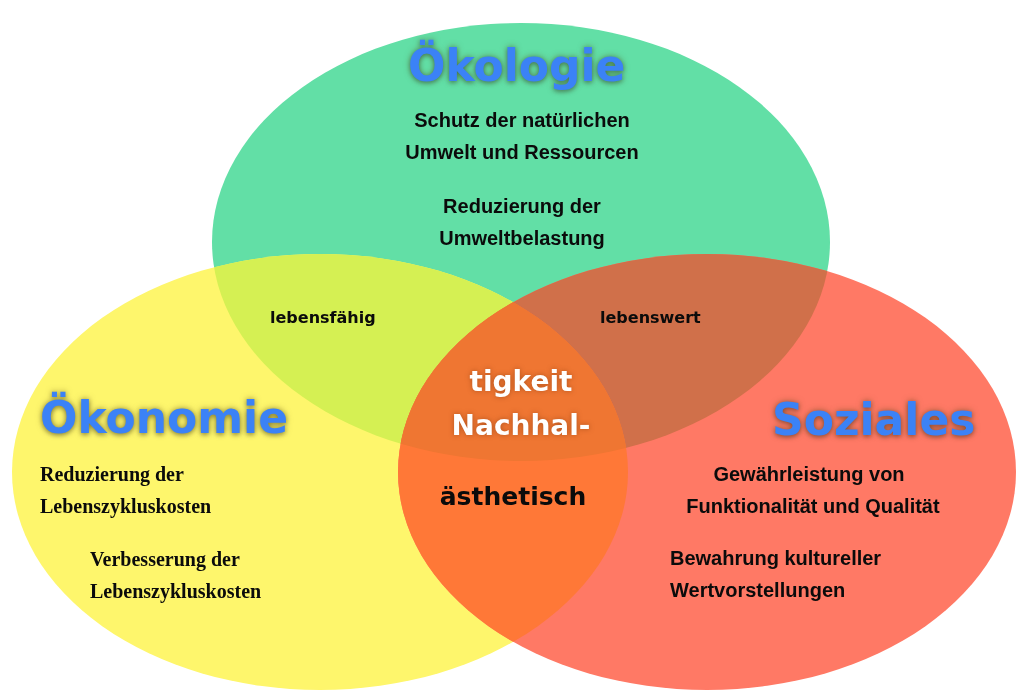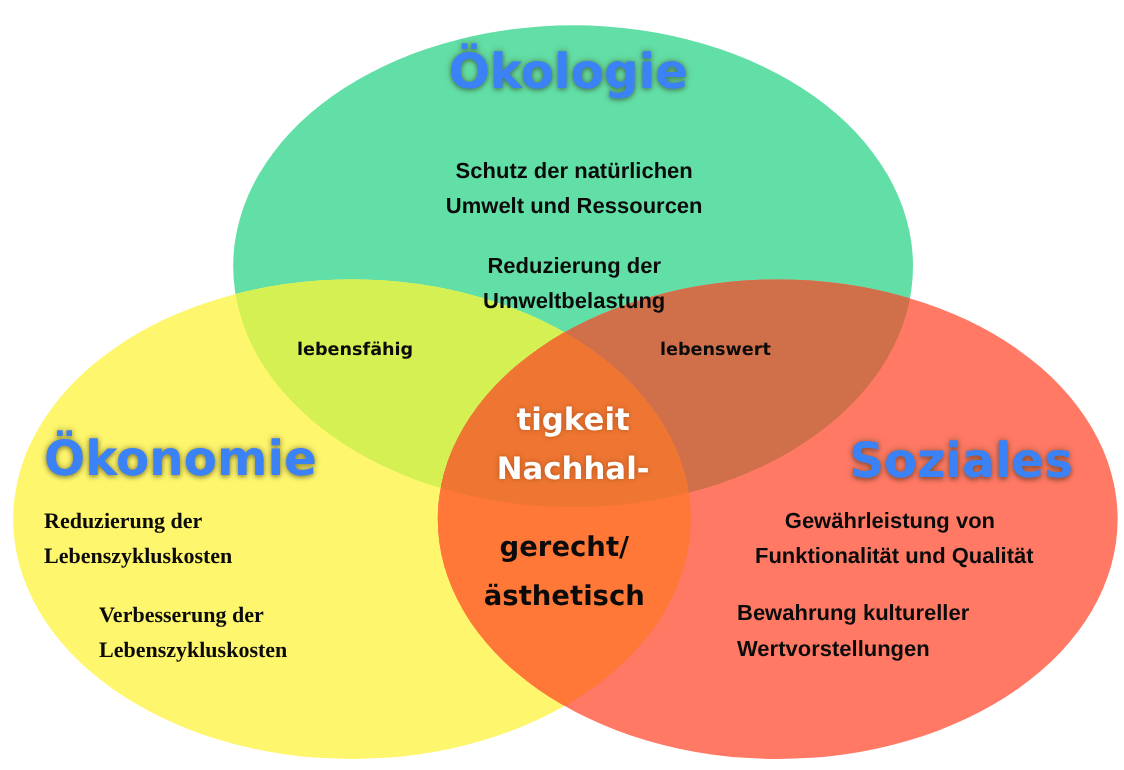--- a/index.html
+++ b/index.html
@@ -60,21 +60,21 @@
     }
     .center-lower {
       font-family: "DejaVu Sans", "Liberation Sans", sans-serif;
       font-size: 25px;
       line-height: 45px;
       font-weight: bold;
       color: #0b0b0b;
       text-align: center;
     }
     .block { display: block; }
-    .center { text-align: center; margin-top: 36px; }
+    .center { text-align: center; }
     .left { text-align: left; font-family: Liberation Serif, serif; }
   </style>
 </head>
 <body>
 
 <svg id="venn" viewBox="0 0 1022 700" xmlns="http://www.w3.org/2000/svg">
   <defs>
     <clipPath id="clipGreen">
         <ellipse cx="521" cy="242" rx="309" ry="219"></ellipse>
       </clipPath>
@@ -137,15 +137,14 @@
 
 <div class="label region-label" style="left:270px; top:310px;">lebensfähig</div>
 <div class="label region-label" style="left:600px; top:310px;">lebenswert</div>
 
 <div class="label center-label" style="left:421px; top:360px; width:200px;">
   <span class="block">tigkeit</span>
   <span class="block">Nachhal-</span>
 </div>
 
 <div class="label center-lower" style="left:413px; top:474px; width:200px;">
-  <span class="block">gerecht/</span>
   <span class="block">ästhetisch</span>
 </div>
 
 </body></html>

